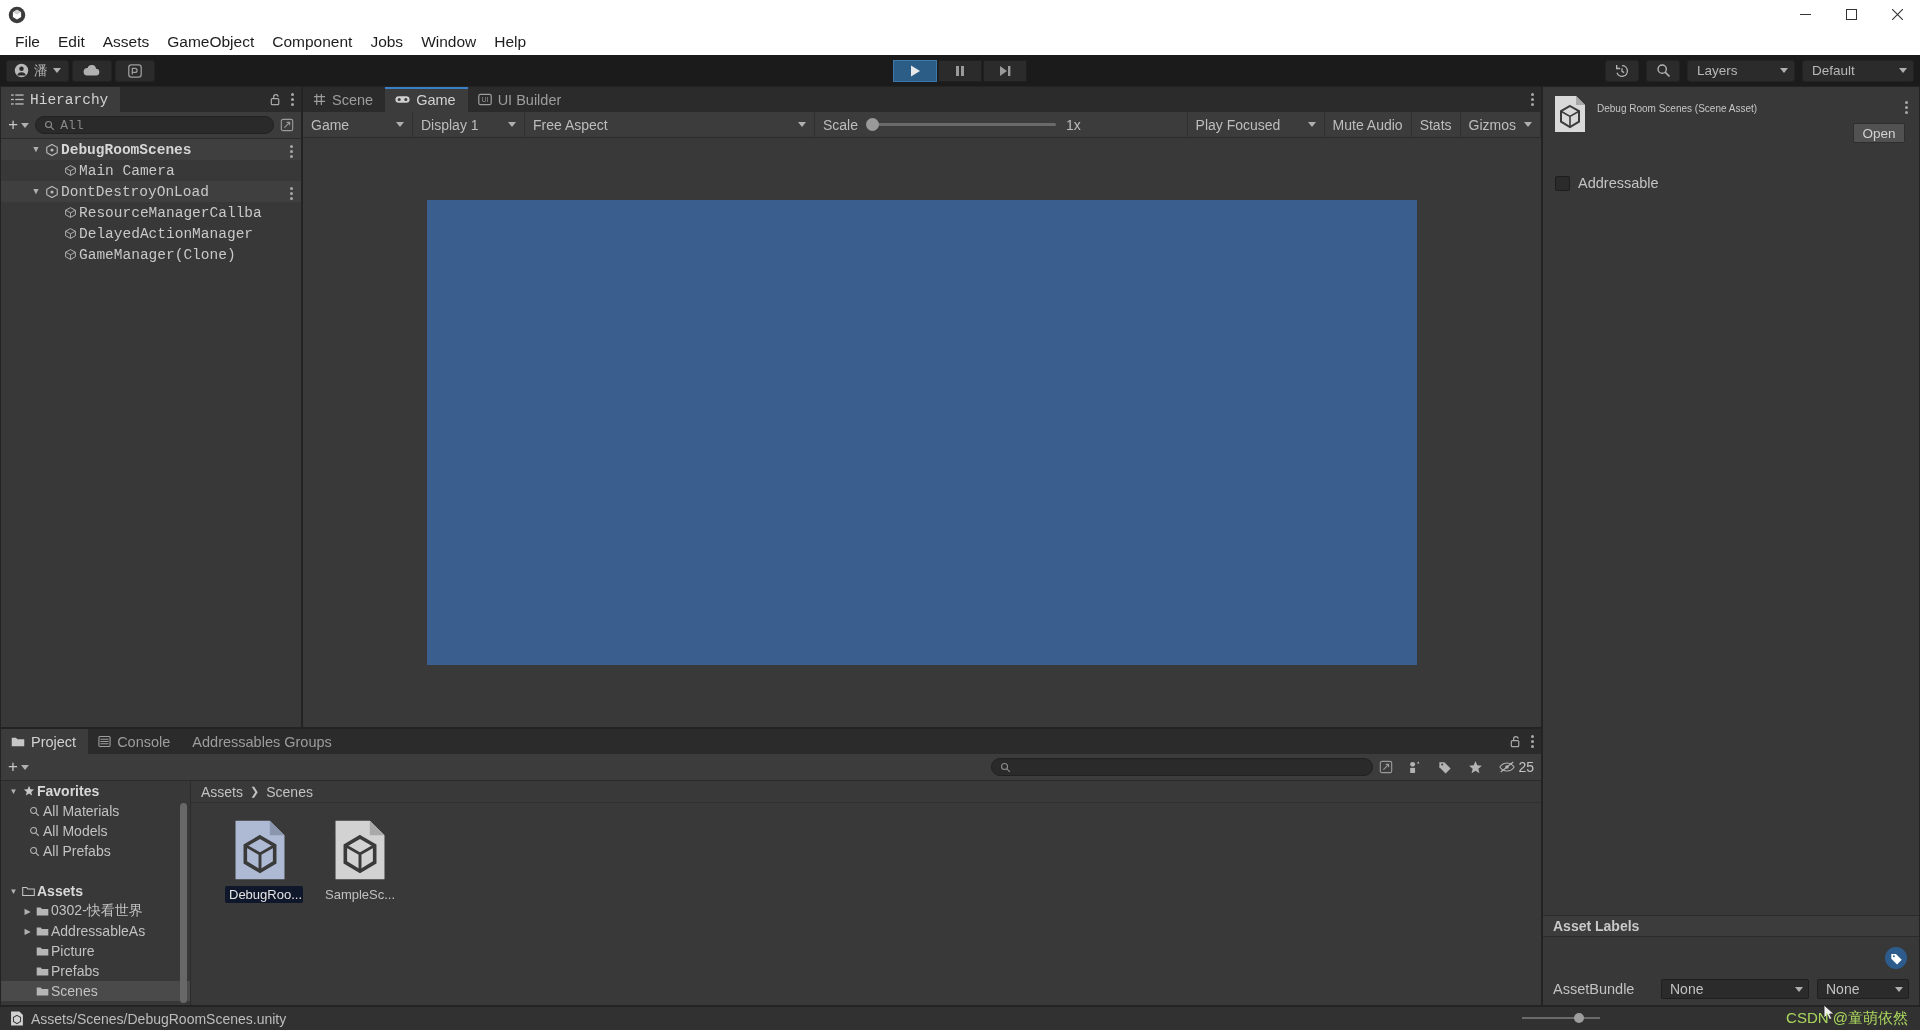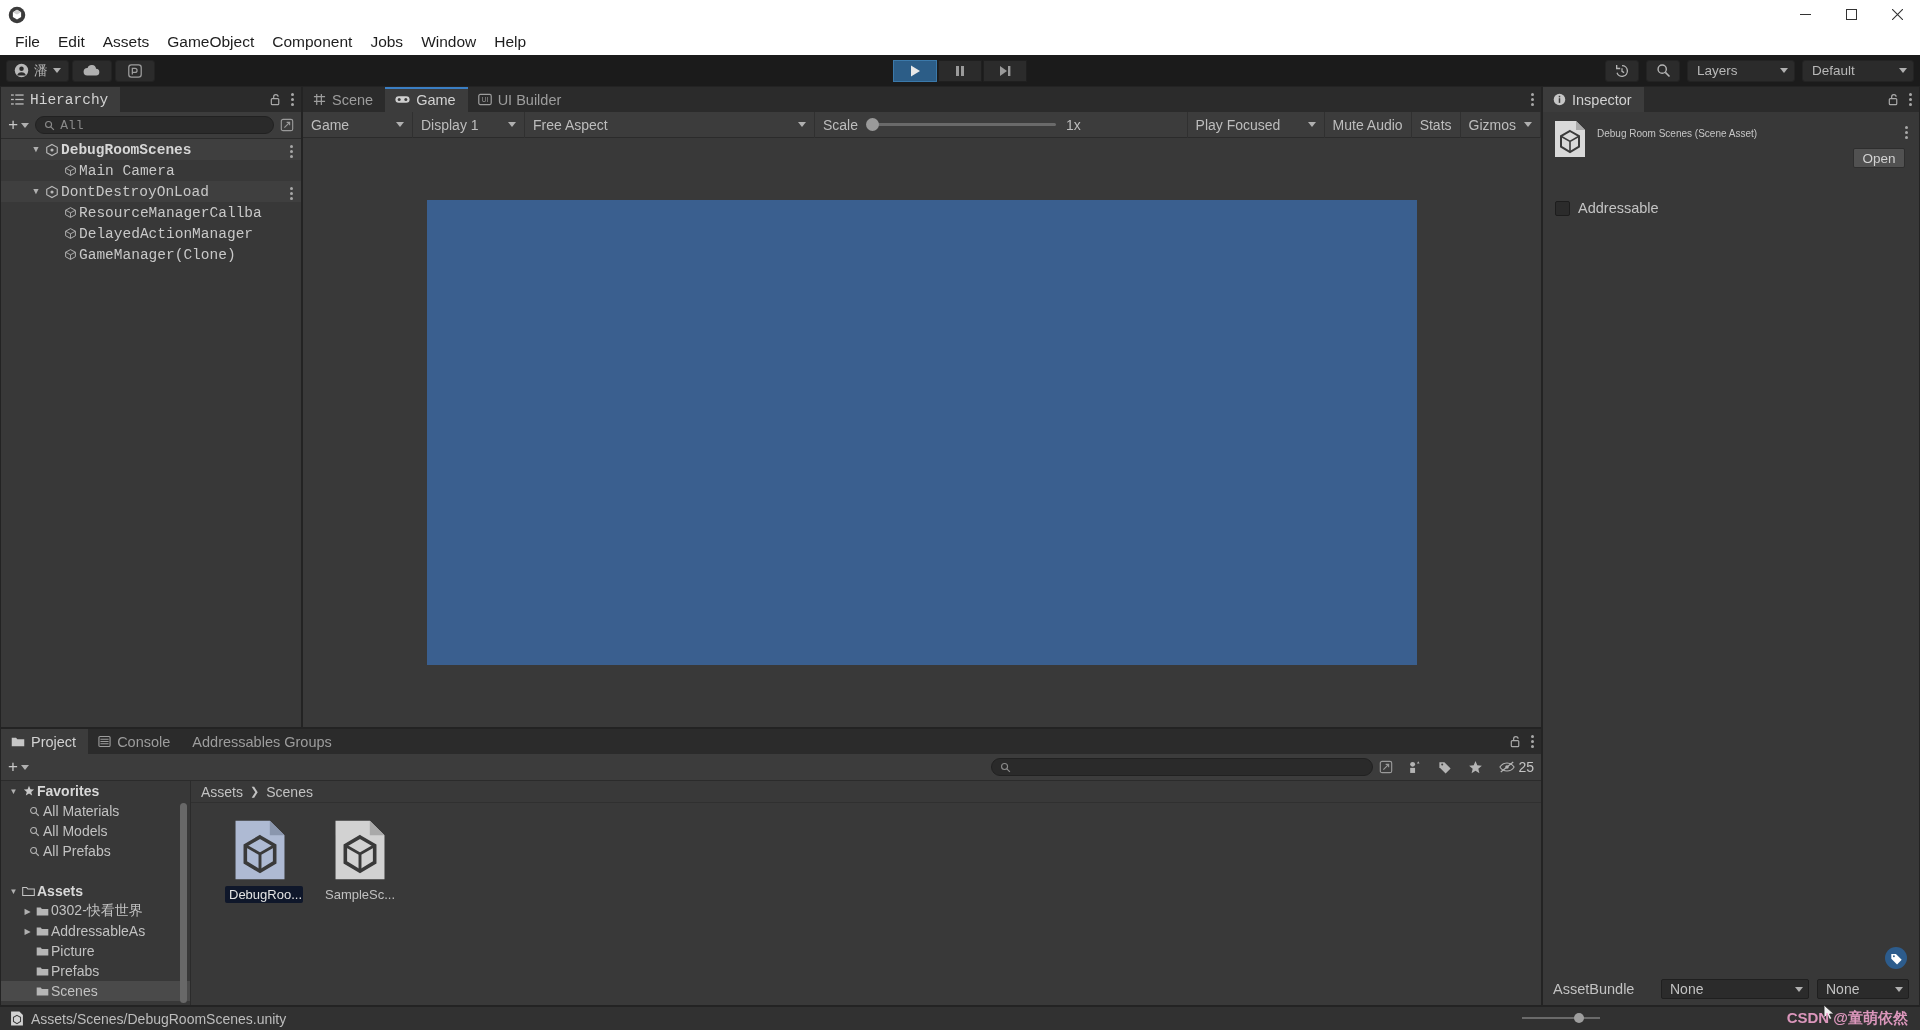--- a/index.html
+++ b/index.html
@@ -169,21 +169,21 @@
 
   
   .statusbar {
     position: absolute; left: 0; right: 0; bottom: 0; height: 24px; background: #313131;
     display: flex; align-items: center; gap: 7px; padding: 0 10px; font-size: 14px; color: #bdbdbd;
     border-top: 1px solid #232323;
   }
   .zoom-slider { position: absolute; right: 320px; bottom: 6px; width: 78px; height: 12px; }
   .zoom-slider .tr { position: absolute; top: 5px; left: 0; right: 0; height: 2px; background: #6a6a6a; }
   .zoom-slider .kb { position: absolute; right: 16px; top: 1px; width: 10px; height: 10px; border-radius: 50%; background: #9e9e9e; }
-  .watermark { position: absolute; right: 12px; bottom: 2px; font-size: 15px; color: #f9a8d4; opacity: .85; font-weight: bold; }
+  .watermark { position: absolute; right: 12px; bottom: 2px; font-size: 15px; color: #bef264; opacity: .85; }
   .cursor-arrow { position: absolute; right: 84px; bottom: 8px; }
 </style>
 </head>
 <body>
 
 <div class="app">
 
   <div class="titlebar">
     <svg class="unity-logo" viewBox="0 0 24 24">
       <circle cx="12" cy="12" r="11" fill="#3b3b3b"></circle>
@@ -476,41 +476,20 @@
           <span class="caret"></span>
         </div>
       </div>
 
       <div class="gv-canvas" style="background: rgb(57, 57, 57);">
         <div class="gv-rect" id="gameRect" style="background: rgb(58, 95, 143); width: 990px; height: 465px; left: 124px; top: 62px;"></div>
       </div>
     </div>
 
     <div class="panel" id="inspector">
-      <div class="panel-tabs">
-        <div class="ptab active">
-          <svg width="13" height="13" viewBox="0 0 14 14">
-            <circle cx="7" cy="7" r="6.2" fill="#c6c6c6"></circle>
-            <rect x="6.2" y="5.6" width="1.6" height="5" fill="#3c3c3c"></rect>
-            <rect x="6.2" y="3" width="1.6" height="1.7" fill="#3c3c3c"></rect>
-          </svg>
-          <span>Inspector</span>
-        </div>
-        <div class="tab-right-icons">
-          <svg width="13" height="13" viewBox="0 0 14 14">
-            <rect x="2.5" y="6" width="8" height="6.5" rx="1" fill="none" stroke="#a8a8a8" stroke-width="1.3"></rect>
-            <path d="M5 6V4.2A2.4 2.4 0 0 1 9.8 4" fill="none" stroke="#a8a8a8" stroke-width="1.3"></path>
-          </svg>
-          <span class="kebab">
-              <i></i>
-              <i></i>
-              <i></i>
-            </span>
-        </div>
-      </div>
 
       <div class="insp-head">
         <svg class="asset-icon-lg" viewBox="0 0 34 38">
           <path d="M2 1h21l9 9v27H2z" fill="#d9d9d9"></path>
           <path d="M23 1l9 9h-9z" fill="#a9a9a9"></path>
           <path d="M17 11 L26 16.2 v10.4 L17 32 L8 26.6 V16.2z" fill="none" stroke="#3a3a3a" stroke-width="2"></path>
           <path d="M8 16.2 L17 21.4 L26 16.2 M17 21.4V32" fill="none" stroke="#3a3a3a" stroke-width="1.6"></path>
         </svg>
         <span class="insp-title">Debug Room Scenes (Scene Asset)</span>
         <span class="kebab" style="position:absolute;right:10px;top:12px">
@@ -520,20 +499,21 @@
           </span>
         <div class="open-btn">Open</div>
       </div>
 
       <div class="insp-row" style="margin-top:34px">
         <span class="cb"></span>
         <span>Addressable</span>
       </div>
 
       <div class="insp-footer">
+        <div class="labels-hdr">Asset Labels</div>
         <div class="labels-body">
           <div class="tag-btn">
             <svg width="13" height="13" viewBox="0 0 14 14">
               <path d="M1.4 7.2V2.2h5l6.2 6.2-5 5z" fill="#ffffff"></path>
               <circle cx="4.2" cy="4.6" r="1" fill="#2d5c8c"></circle>
             </svg>
           </div>
           <div class="bundle-row">
             <span class="bundle-label">AssetBundle</span>
             <span class="mini-drop" style="flex:1">

